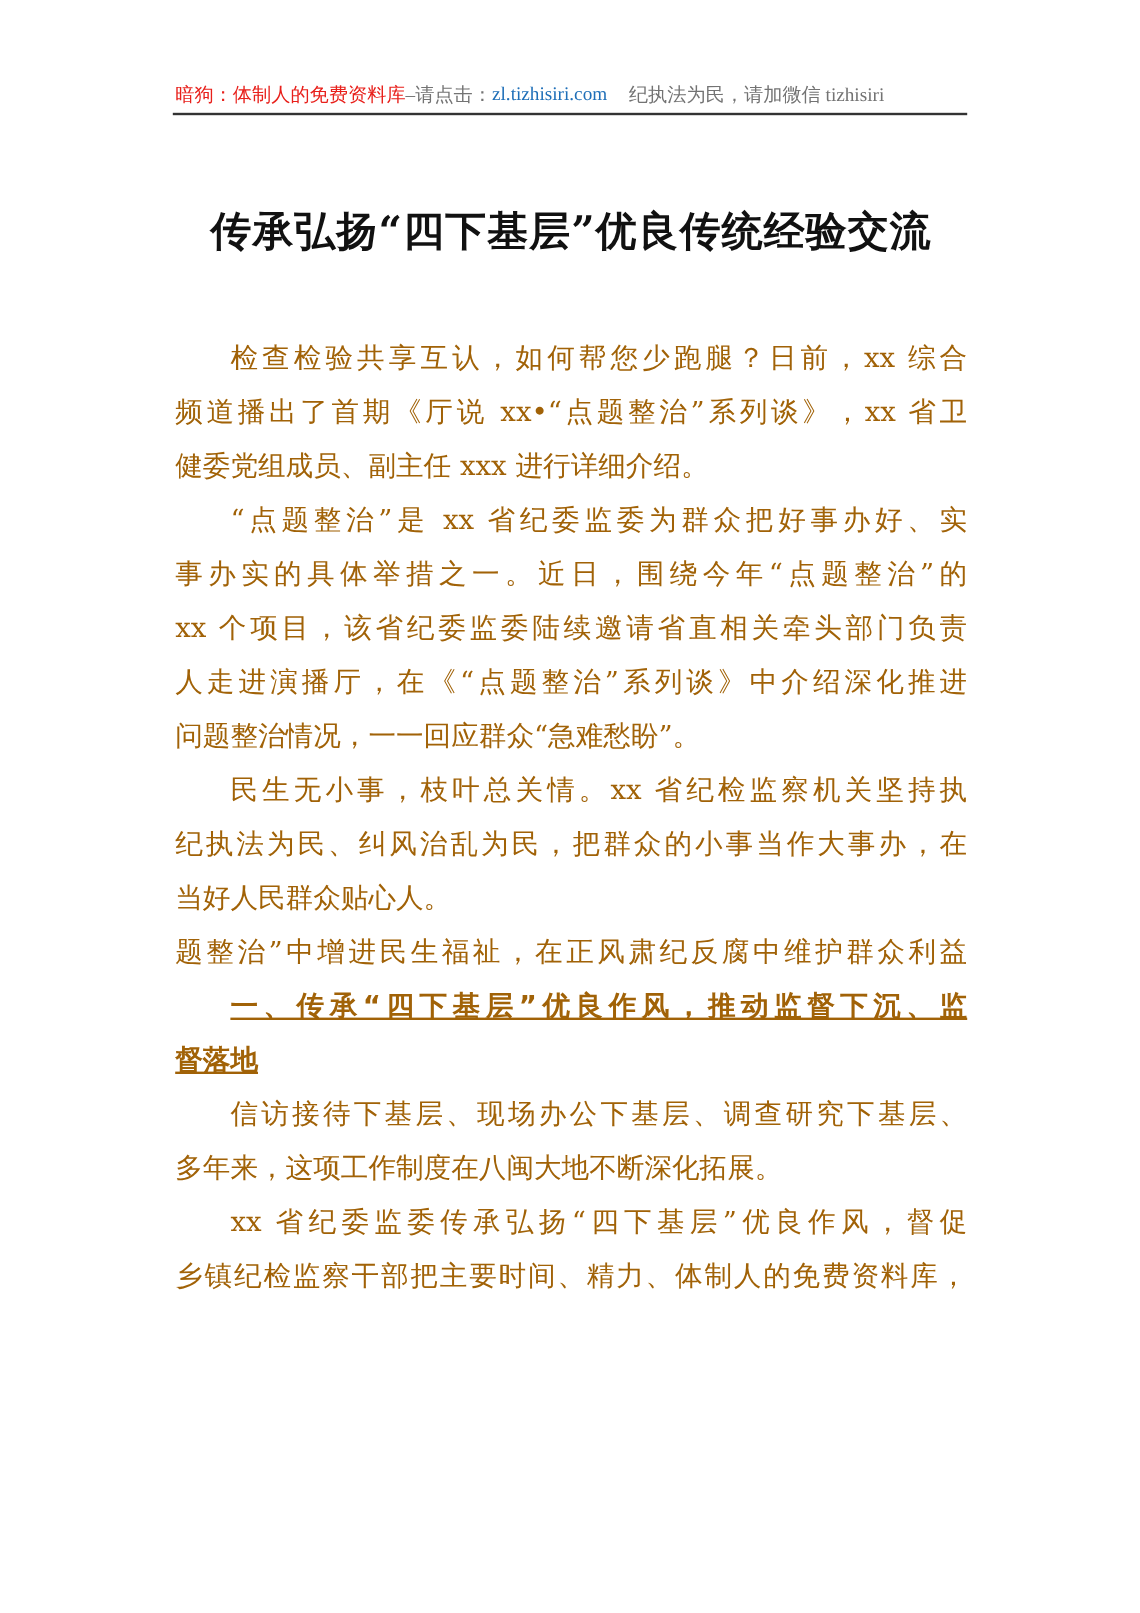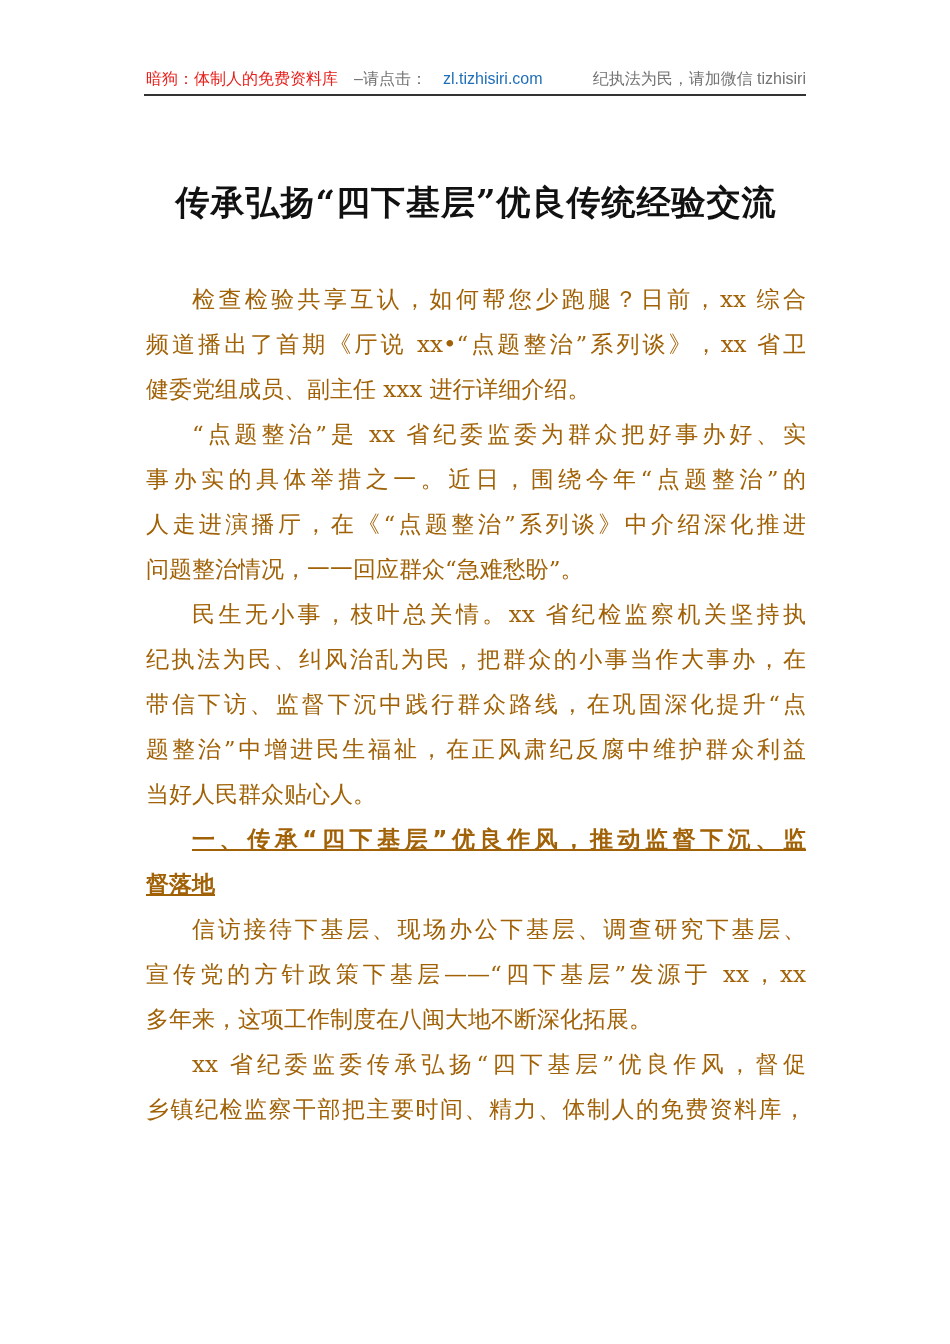--- a/index.html
+++ b/index.html
@@ -1,30 +1,30 @@
 <!DOCTYPE html>
 <html><head>
 <meta charset="utf-8">
 <style>
   html, body { margin:0; padding:0; background:#ffffff; }
   body { width:950px; height:1344px; position:relative; overflow:hidden; }
   .header {
     position:absolute; left:146px; top:66px; width:660px; height:26px;
-    font-family:Liberation Sans, sans-serif; font-size:16px; white-space:nowrap;
-    display:flex; align-items:center;justify-content:space-between;
+    font-family:Liberation Serif, serif; font-size:16px; white-space:nowrap;
+    display:flex; align-items:center;
   }
   .header .red { color:#e8201b; }
   .header .dark { color:#737373; }
   .header .blue { color:#1f6fb8; }
   .header .gap { display:inline-block; width:18px; }
   .header-rule {
     position:absolute; left:144px; top:94px; width:662px; height:2px; background:#333;
   }
   .title {
-    position:absolute; left:146px; top:180px; width:660px; text-align:center;
+    position:absolute; left:146px; top:170px; width:660px; text-align:center;
     font-family:"DejaVu Serif", serif; font-weight:bold; font-size:34px;
     color:#111; letter-spacing:1px;
   }
   .body {
     position:absolute; left:146px; top:280px; width:660px;
     font-family:"DejaVu Serif", serif; font-size:23px; color:#a16207;
   }
   .line {
     height:45px; line-height:38px; white-space:nowrap;
     text-align:justify; text-align-last:justify;
@@ -51,40 +51,39 @@
 
   <div>
     <div class="line indent">检查检验共享互认，如何帮您少跑腿？日前，xx 综合</div>
     <div class="line">频道播出了首期《厅说 xx•“点题整治”系列谈》，xx 省卫</div>
     <div class="line last">健委党组成员、副主任 xxx 进行详细介绍。</div>
   </div>
 
   <div>
     <div class="line indent">“点题整治”是 xx 省纪委监委为群众把好事办好、实</div>
     <div class="line">事办实的具体举措之一。近日，围绕今年“点题整治”的</div>
+    <div class="line">xx 个项目，该省纪委监委陆续邀请省直相关牵头部门负责</div>
     <div class="line">人走进演播厅，在《“点题整治”系列谈》中介绍深化推进</div>
     <div class="line last">问题整治情况，一一回应群众“急难愁盼”。</div>
   </div>
 
   <div>
     <div class="line indent">民生无小事，枝叶总关情。xx 省纪检监察机关坚持执</div>
     <div class="line">纪执法为民、纠风治乱为民，把群众的小事当作大事办，在</div>
-    <div class="line">带信下访、监督下沉中践行群众路线，在巩固深化提升“点</div>
+    <div class="line last">当好人民群众贴心人。</div>
     <div class="line">题整治”中增进民生福祉，在正风肃纪反腐中维护群众利益</div>
-    <div class="line last">当好人民群众贴心人。</div>
   </div>
 
   <div>
     <div class="line indent heading">一、传承“四下基层”优良作风，推动监督下沉、监</div>
     <div class="line last heading">督落地</div>
   </div>
 
   <div>
     <div class="line indent">信访接待下基层、现场办公下基层、调查研究下基层、</div>
-    <div class="line">宣传党的方针政策下基层——“四下基层”发源于 xx，xx</div>
     <div class="line last">多年来，这项工作制度在八闽大地不断深化拓展。</div>
   </div>
 
   <div>
     <div class="line indent">xx 省纪委监委传承弘扬“四下基层”优良作风，督促</div>
     <div class="line">乡镇纪检监察干部把主要时间、精力、体制人的免费资料库，</div>
   </div>
 </div>
 
 </body></html>

